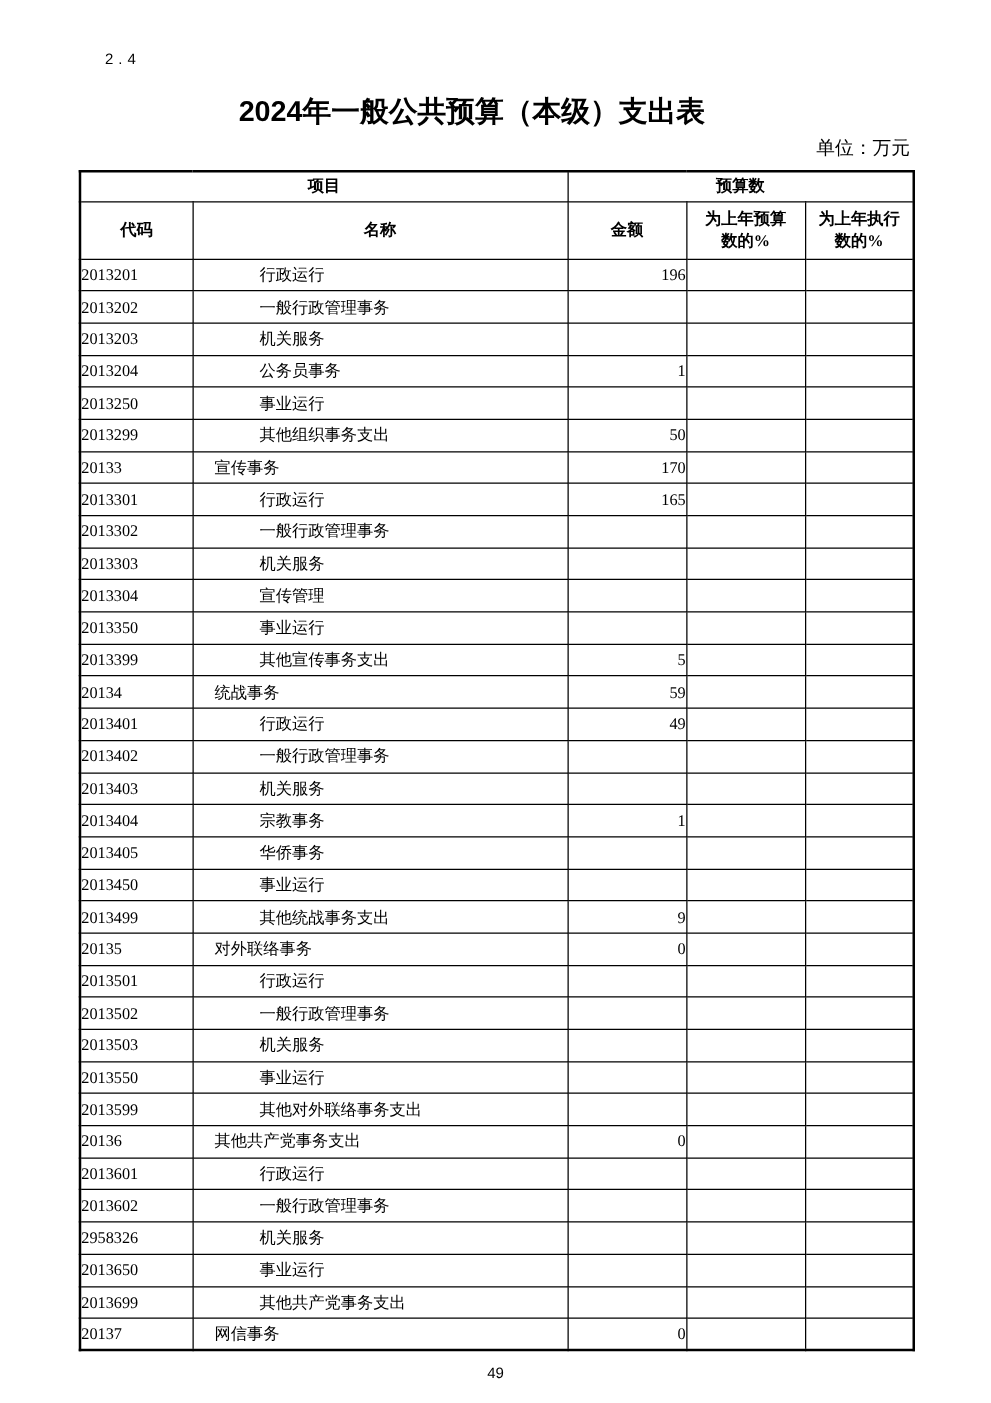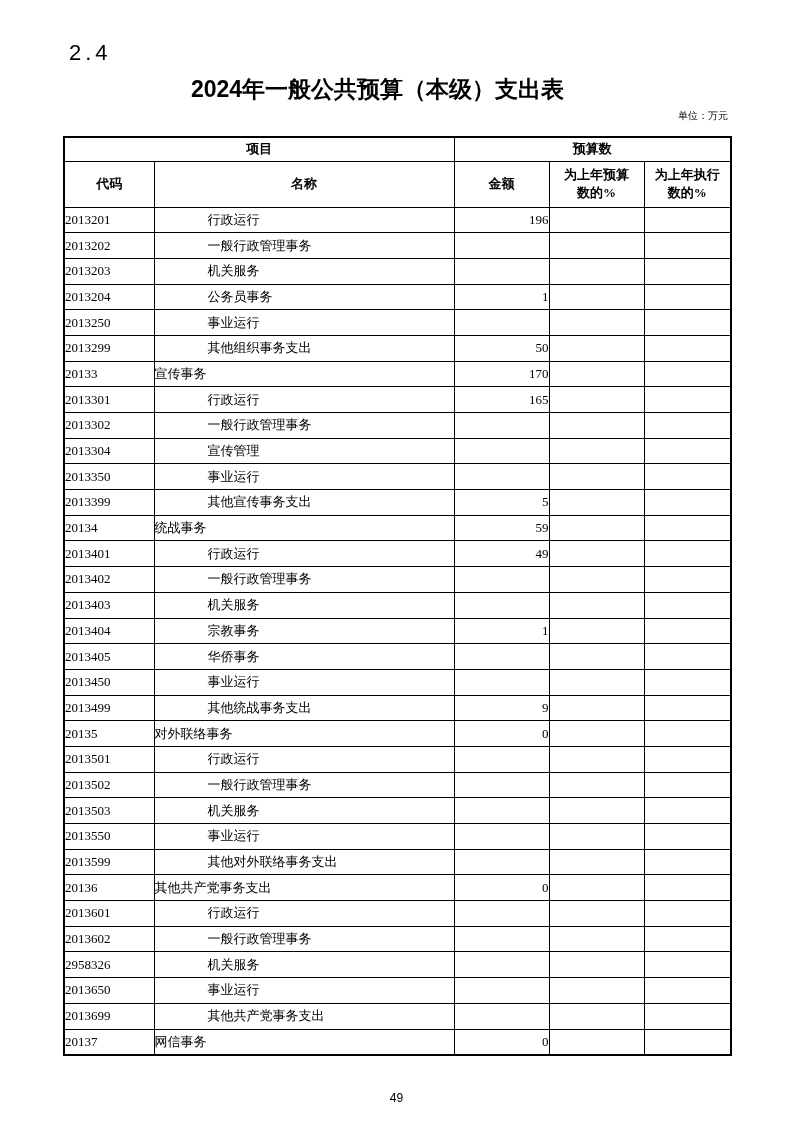--- a/index.html
+++ b/index.html
@@ -10,44 +10,44 @@
   body {
     position: relative;
     width: 793px;
     height: 1122px;
     font-family: "Liberation Serif", "DejaVu Serif", serif;
     color: #000000;
     overflow: hidden;
   }
   .section-number {
     position: absolute;
-    left: 69px;
+    left: 84px;
     top: 40px;
     font-family: "Liberation Sans", "DejaVu Sans", sans-serif;
-    font-size: 22px;
+    font-size: 12px;
     letter-spacing: 4px;
   }
   .doc-title {
     position: absolute;
     left: 0;
     top: 74px;
     width: 755px;
     text-align: center;
     font-family: "Liberation Sans", "DejaVu Sans", sans-serif;
     font-weight: bold;
     font-size: 23px;
     margin: 0;
   }
   .unit-label {
     position: absolute;
     left: 63px;
     top: 109px;
     width: 665px;
     text-align: right;
-    font-size: 10px;
+    font-size: 15px;
   }
   table.budget-table {
     position: absolute;
     left: 63px;
     top: 136px;
     width: 667px;
     border-collapse: collapse;
     table-layout: fixed;
     border: 2px solid #000;
   }
@@ -66,21 +66,21 @@
   }
   tr.head-row-1 { height: 24px; margin-left: 23px; }
   tr.head-row-2 { height: 46px; padding-left: 36px; }
   tbody tr { height: 25.7px; }
   .pct-head-line { display: block; line-height: 1.35; }
   td.code-cell {
     text-align: left;
     padding-left: 9px;
   }
   td.name-cell { text-align: left; }
-  td.name-cell.lvl1 { }
+  td.name-cell.lvl1 { padding-left: 17px; }
   td.name-cell.lvl2 { padding-left: 53px; }
   td.amount-cell {
     text-align: right;
     padding-right: 10px;
   }
   td.pct-cell { text-align: right; padding-right: 10px; }
   .page-number {
     position: absolute;
     left: 0;
     top: 1091px;
@@ -184,20 +184,27 @@
         <td class="pct-cell"></td>
       </tr>
       <tr>
         <td class="code-cell">2013302</td>
         <td class="name-cell lvl2">一般行政管理事务</td>
         <td class="amount-cell"></td>
         <td class="pct-cell"></td>
         <td class="pct-cell"></td>
       </tr>
       <tr>
+        <td class="code-cell">2013303</td>
+        <td class="name-cell lvl2">机关服务</td>
+        <td class="amount-cell"></td>
+        <td class="pct-cell"></td>
+        <td class="pct-cell"></td>
+      </tr>
+      <tr>
         <td class="code-cell">2013304</td>
         <td class="name-cell lvl2">宣传管理</td>
         <td class="amount-cell"></td>
         <td class="pct-cell"></td>
         <td class="pct-cell"></td>
       </tr>
       <tr>
         <td class="code-cell">2013350</td>
         <td class="name-cell lvl2">事业运行</td>
         <td class="amount-cell"></td>

